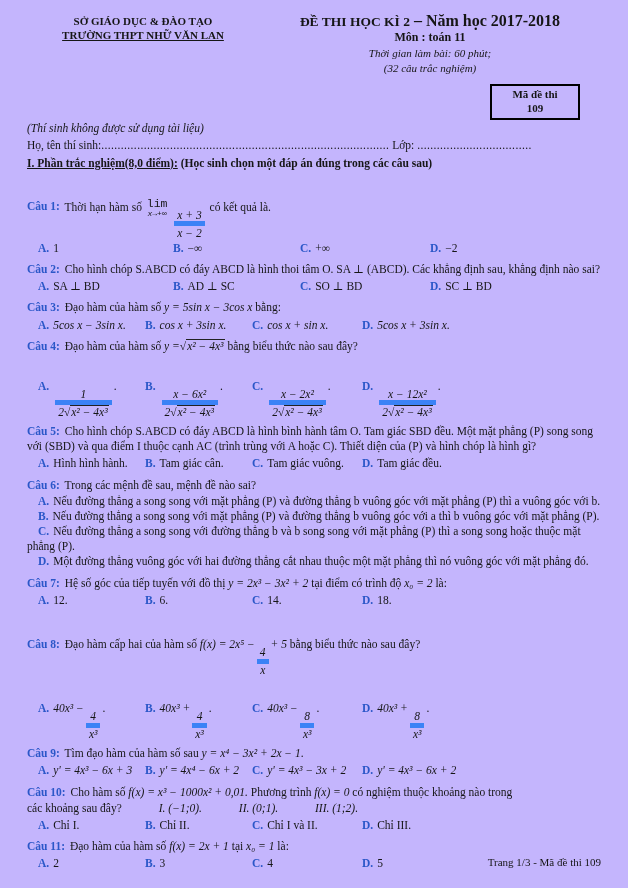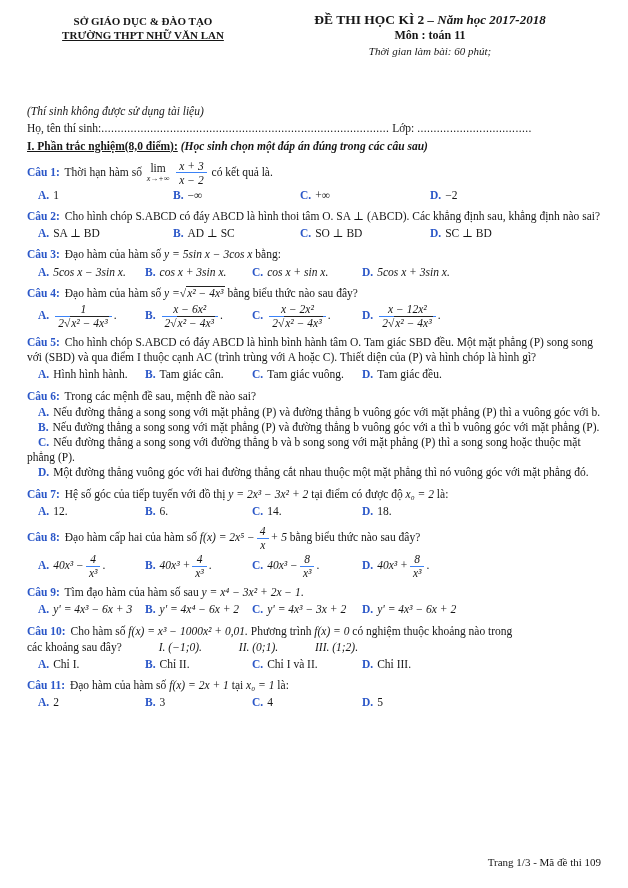--- a/index.html
+++ b/index.html
@@ -1,54 +1,54 @@
 <!DOCTYPE html>
 <html><head>
 <meta charset="utf-8">
 <style>
   html,body { margin:0; padding:0; background:#e8e8e8; }
   .page {
-    width:628px; height:888px; margin:0 auto; background:#ffffff;
+    width:628px; height:888px; margin:0 auto; background:#c4b5fd;
     position:relative; box-sizing:border-box; padding:12px 27px 0 27px;
     font-family:"Liberation Serif","DejaVu Serif",serif;
     font-size:11.5px; line-height:1.32; color:#161616; overflow:hidden;
   }
   
   .header { display:flex; }
   .h-left { width:232px; text-align:center; font-weight:bold; font-size:11px; line-height:1.25; padding-top:3px; }
   .h-left .school { text-decoration:underline; }
   .h-right { flex:1; text-align:center; }
   .title1 { font-weight:bold; font-size:13.5px; line-height:1.15; }
-  .title1 .suffix { font-size:13px;font-style:italic; }
+  .title1 .suffix { font-size:16px; }
   .subject { font-weight:bold; font-size:12px; }
   .timing { font-style:italic; font-size:11px; }
   .code-box {
     position:absolute; top:84px; right:48px; width:86px;
     border:2px solid #000; text-align:center; font-weight:bold;
     font-size:11px; line-height:1.25; padding:2px 0;
   }
   .note { margin-top:46px; text-align:left; font-style:italic; }
   .name-line { margin-top:2px; white-space:nowrap; }
   .dots { letter-spacing:0.4px; }
   .section-line { margin-top:2px; }
   .sec-title { font-weight:bold; text-decoration:underline; }
-  .sec-note { font-weight:bold; font-style:italic; }
+  .sec-note { font-weight:bold; }
   
   .stem { margin:6px 0 1px; }
   .qlabel { color:#2b57c8; font-weight:bold; margin-right:2px; }
   .m { font-style:italic; }
   .answers { display:grid; padding-left:11px; margin:2px 0 2px; align-items:center; }
   .answers.wide   { grid-template-columns:135px 127px 130px auto; }
   .answers.narrow { grid-template-columns:107px 107px 110px auto; }
   .al { color:#2b57c8; font-weight:bold; margin-right:4px; }
   
   .frac { display:inline-block; vertical-align:middle; text-align:center; line-height:1.05; margin:0 2px; }
-  .fnum { display:block; border-bottom:1px solid #3b82f6; padding:0 3px 0.5px; }
+  .fnum { display:block; border-bottom:5px solid #3b82f6; padding:0 3px 0.5px;margin-top:32px; }
   .fden { display:block; padding:0.5px 3px 0; white-space:nowrap; }
-  .limop { display:inline-block; vertical-align:middle; text-align:center; line-height:1; margin:0 2px; }
+  .limop { display:inline-block; vertical-align:middle; text-align:center; line-height:1; margin:0 2px;font-family:Liberation Mono, monospace; }
   .lim-top { display:block; }
   .lim-sub { display:block; font-size:8px; margin-top:1px; }
   .rad { white-space:nowrap;margin-top:28px; }
   .rbar { border-top:1px solid #222; padding:0 1px; }
   
   .opt6 { margin:0; text-indent:11px; }
   .q10-items .itv { margin-left:34px; }
   .footer { position:absolute; right:27px; bottom:18px; font-size:11px;text-align:right; }
 </style>
 </head>
@@ -58,23 +58,28 @@
 
   <div class="header">
     <div class="h-left">
       <div>SỞ GIÁO DỤC &amp; ĐÀO TẠO</div>
       <div class="school">TRƯỜNG THPT NHỮ VĂN LAN</div>
     </div>
     <div class="h-right">
       <div class="title1"><span>ĐỀ THI HỌC KÌ 2</span><span class="suffix"> – Năm học 2017-2018</span></div>
       <div class="subject">Môn : toán 11</div>
       <div class="timing">Thời gian làm bài: 60 phút;</div>
-    </div>
-  </div>
-
+      <div class="timing">(32 câu trắc nghiệm)</div>
+    </div>
+  </div>
+
+  <div class="code-box">
+    <div>Mã đề thi</div>
+    <div>109</div>
+  </div>
 
   <div class="note">(Thí sinh không được sử dụng tài liệu)</div>
 
   <div class="name-line">
     <span>Họ, tên thí sinh:</span><span class="dots">........................................................................................</span>
     <span>Lớp:</span>
     <span class="dots">...................................</span>
   </div>
 
   <div class="section-line">
@@ -162,21 +167,21 @@
     <p class="opt6"><span class="al">B.</span><span>Nếu đường thẳng a song song với mặt phẳng (P) và đường thẳng b vuông góc với a thì b vuông góc với mặt phẳng (P).</span></p>
     <p class="opt6"><span class="al">C.</span><span>Nếu đường thẳng a song song với đường thẳng b và b song song với mặt phẳng (P) thì a song song hoặc thuộc mặt phẳng (P).</span></p>
     <p class="opt6"><span class="al">D.</span><span>Một đường thẳng vuông góc với hai đường thẳng cắt nhau thuộc một mặt phẳng thì nó vuông góc với mặt phẳng đó.</span></p>
   </div>
 
   <div>
     <p class="stem">
       <span class="qlabel">Câu 7:</span>
       <span>Hệ số góc của tiếp tuyến với đồ thị</span>
       <span class="m">y = 2x³ − 3x² + 2</span>
-      <span>tại điểm có được độ</span>
+      <span>tại điểm có trình độ</span>
       <span class="m">x₀ = 2</span>
       <span>là:</span>
     </p>
     <div class="answers narrow">
       <div><span class="al">A.</span><span>12.</span></div>
       <div><span class="al">B.</span><span>6.</span></div>
       <div><span class="al">C.</span><span>14.</span></div>
       <div><span class="al">D.</span><span>18.</span></div>
     </div>
   </div>

